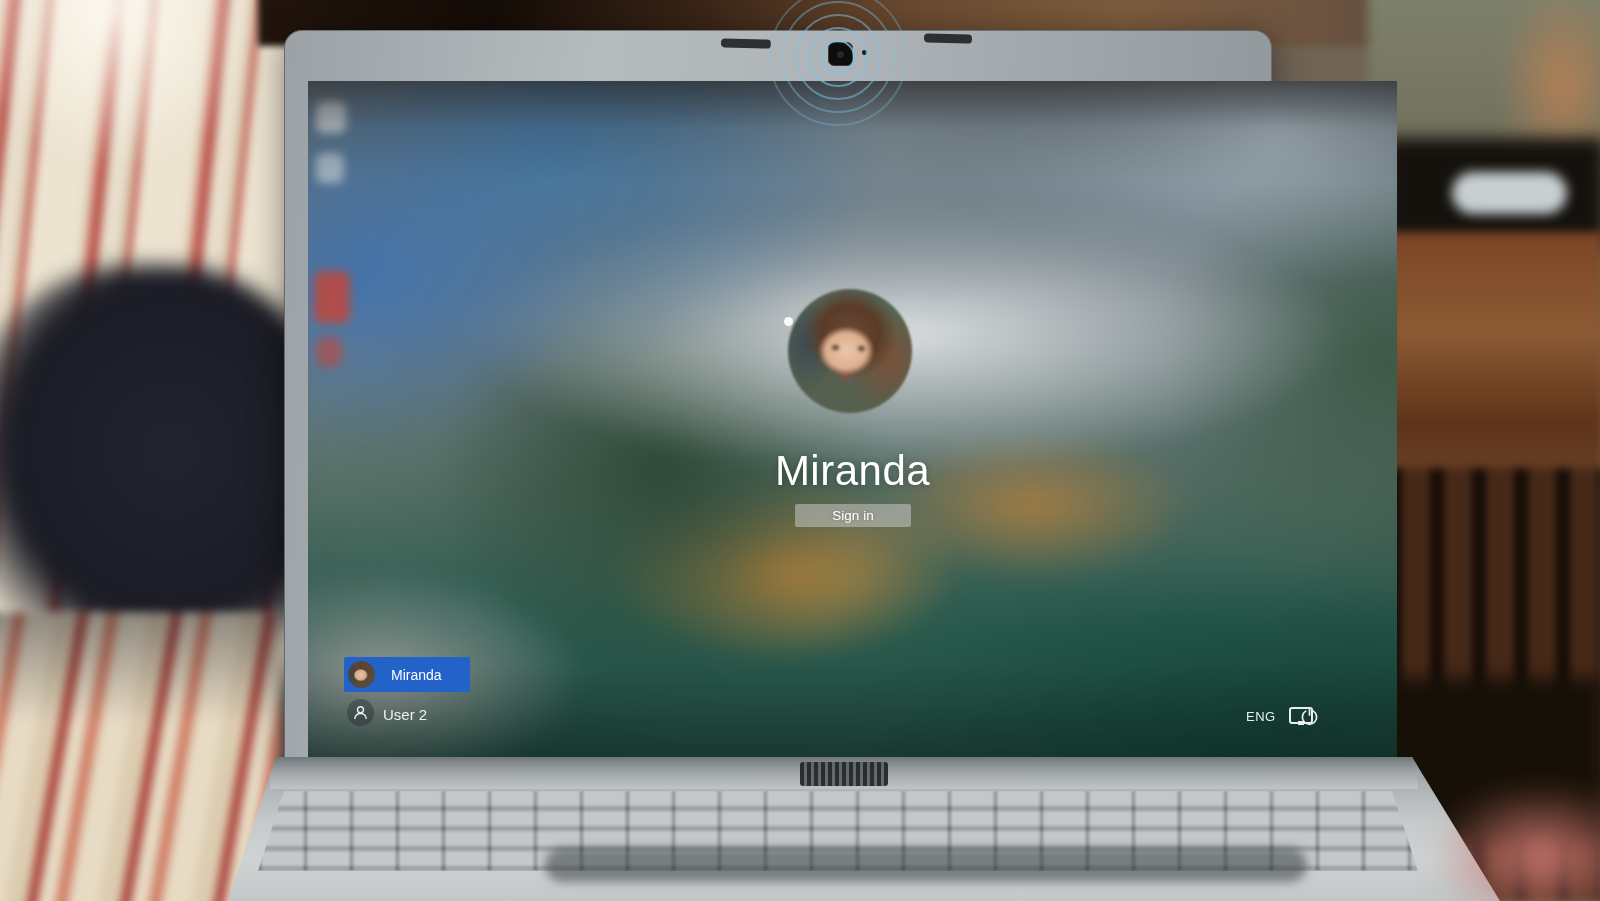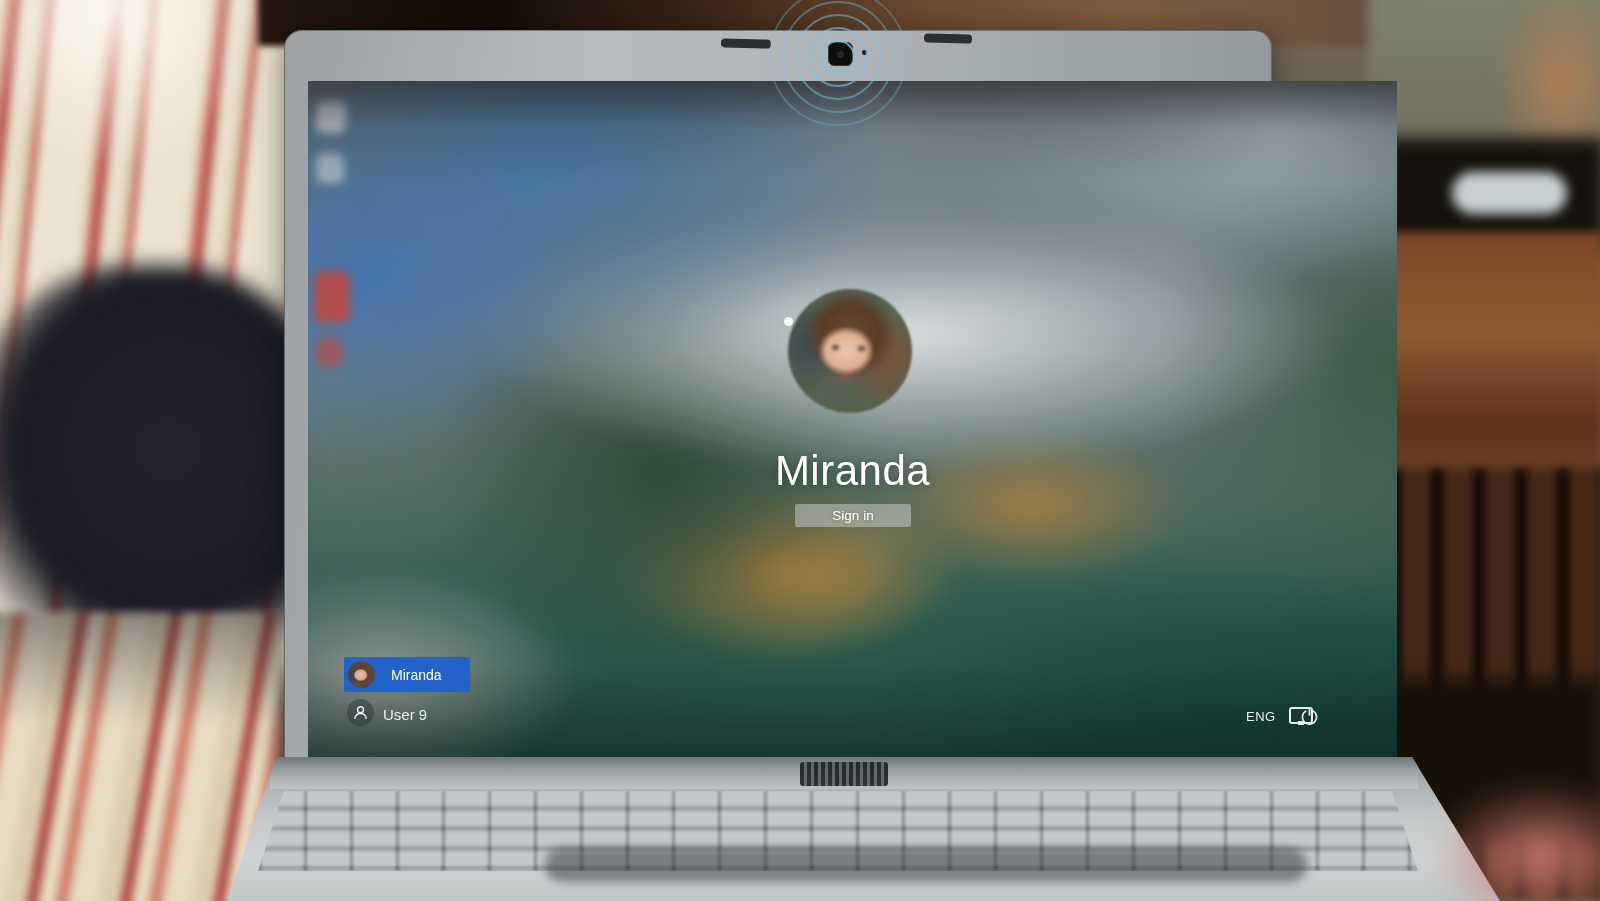--- a/index.html
+++ b/index.html
@@ -194,21 +194,21 @@
           <div class="tile-label">Miranda</div>
         </div>
 
         <div class="user-row">
           <div class="row-icon-circle">
             <svg width="17" height="17" viewBox="0 0 24 24" fill="none" stroke="#e8edf0" stroke-width="2">
               <circle cx="12" cy="8" r="4.2"></circle>
               <path d="M4 21 C4 15.8 8 13.5 12 13.5 C16 13.5 20 15.8 20 21"></path>
             </svg>
           </div>
-          <div class="row-label">User 9</div>
+          <div class="row-label">User 2</div>
         </div>
 
         <div class="tray">
           <span class="tray-lang">ENG</span>
           <span class="tray-icon">
             <svg width="26" height="20" viewBox="0 0 26 20" fill="none" stroke="#e9eef1" stroke-width="2">
               <rect x="2" y="2" width="22" height="15" rx="2"></rect>
               <rect x="10" y="15" width="6" height="4" fill="#e9eef1" stroke="none"></rect>
             </svg>
           </span>

